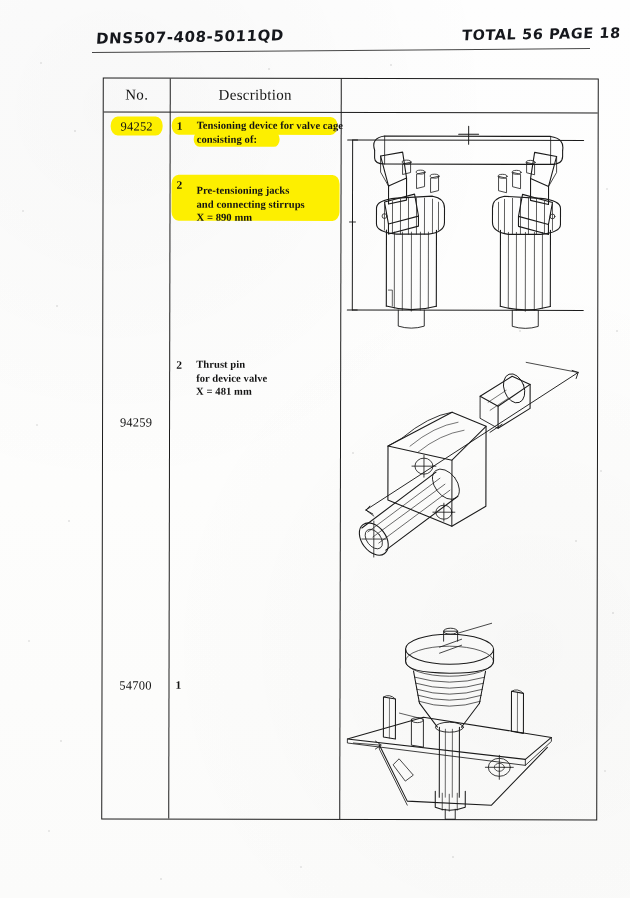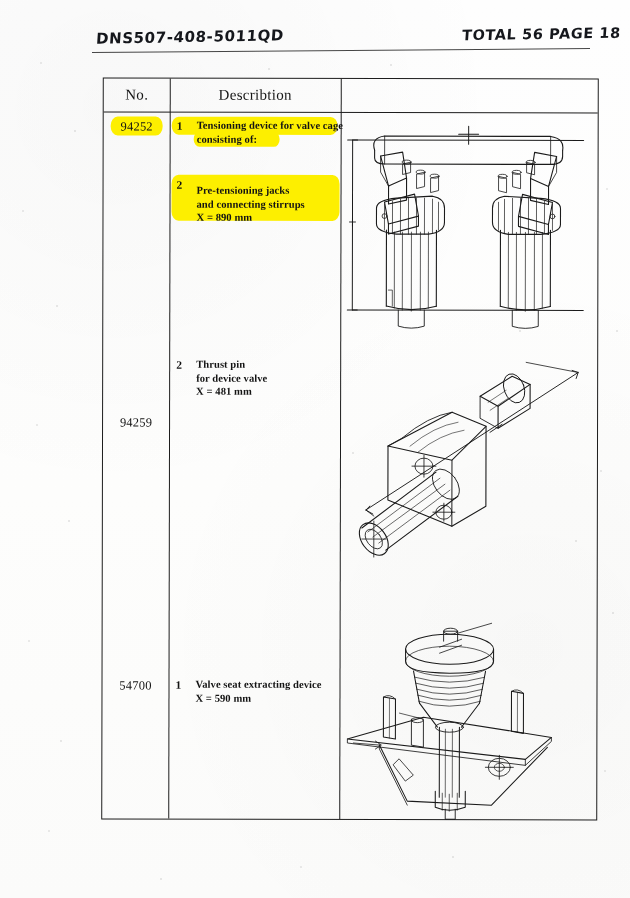--- a/index.html
+++ b/index.html
@@ -446,24 +446,20 @@
         </svg>
       </div>
     </div>
 
     <div class="row" id="row-3">
 
       <div class="cell-no" style="top:60px;">54700</div>
 
       <div class="cell-desc" style="top:0;height:202px;">
         <div class="qty" style="top:59px;">1</div>
-        <div class="desc-text" style="top:59px;">
-          <div>Valve seat extracting device</div>
-          <div>X = 590 mm</div>
-        </div>
       </div>
 
       <div class="sketch" style="top:0;height:202px;">
         <svg width="259" height="202" viewBox="0 0 259 202" fill="none" stroke="#1b1b1b" stroke-width="1.05" stroke-linejoin="round" stroke-linecap="round">
 
           <g>
             <ellipse cx="110" cy="30" rx="44" ry="15"></ellipse>
             <path d="M66 30 L66 42 Q66 54 110 54 Q154 54 154 42 L154 30"></path>
             <ellipse cx="110" cy="42" rx="44" ry="15" stroke-width="0.7"></ellipse>
 

